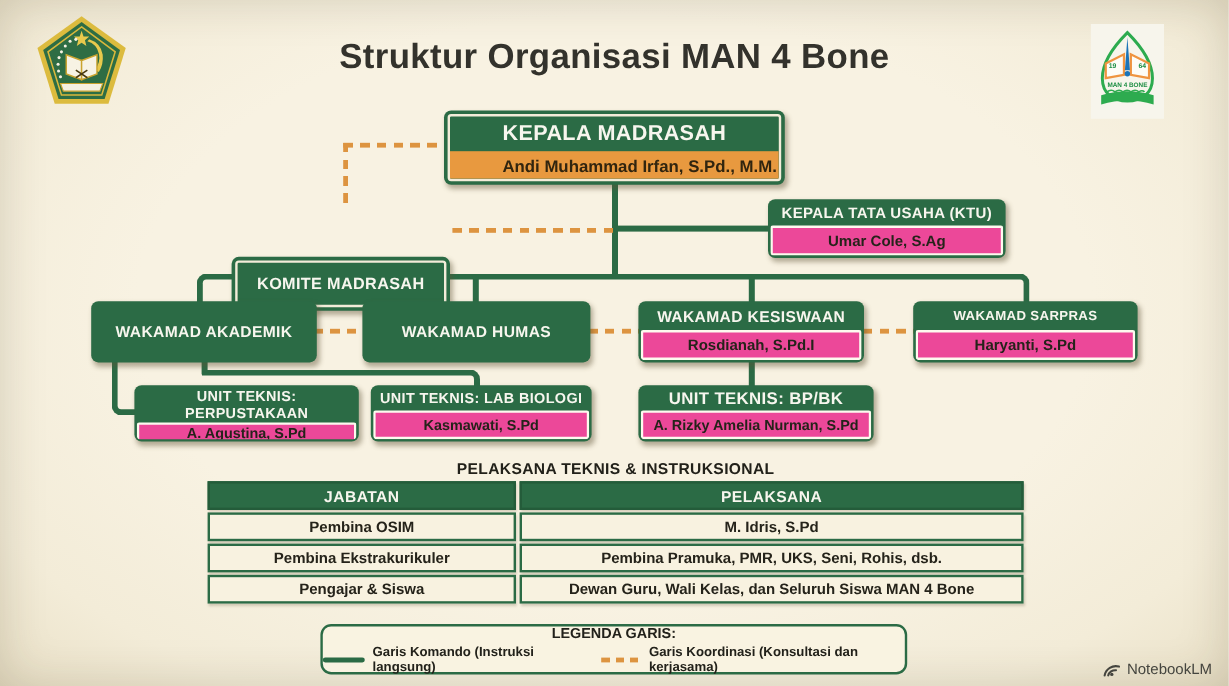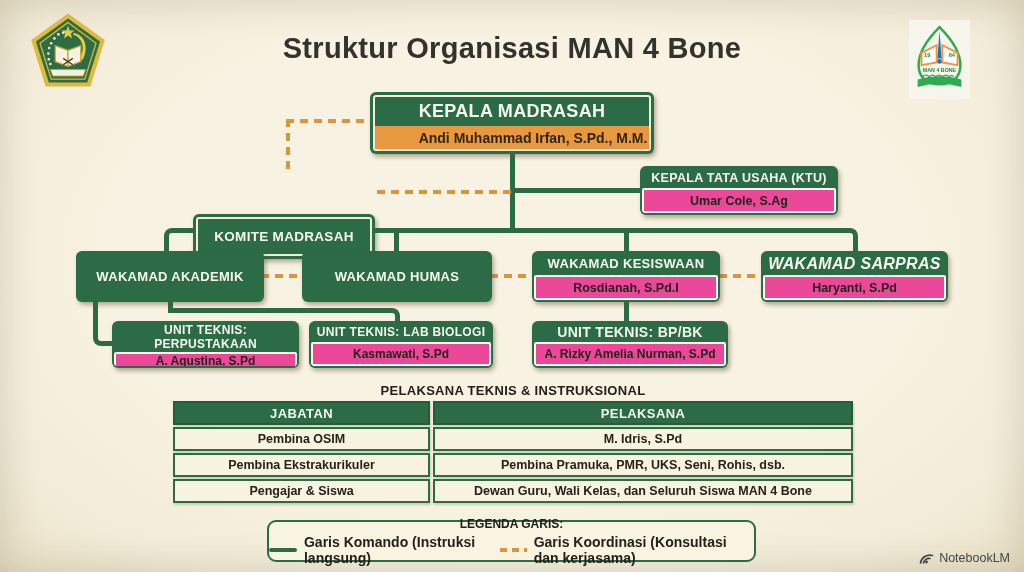--- a/index.html
+++ b/index.html
@@ -42,21 +42,21 @@
   .c1{width:257px;} .c2{flex:1;}
   .phead .pcell{background:#2b6b45; color:#f7f6ee; font-size:13px; letter-spacing:.4px;
       border:2px solid #245c3a;}
   .pbody .pcell{background:#f8f2e0; color:#25231a; font-size:12.5px; border:2px solid #2b6b45;}
   
   .legend{position:absolute; left:267px; top:520px; width:489px; height:42px; z-index:2;
       border:2.5px solid #2b6b45; border-radius:9px; background:#f9f3e1; box-sizing:border-box;
       display:flex; flex-direction:column; align-items:center; justify-content:center; gap:3px;}
   .legend-title{font-size:12px; font-weight:bold; color:#22211a;}
   .legend-items{display:flex; gap:18px; align-items:center;}
-  .legend-item{display:flex; gap:7px; align-items:center; font-size:14px;
+  .legend-item{display:flex; gap:7px; align-items:center; font-size:11px;
       font-weight:bold; color:#22211a;}
   .sw-solid{width:38px; height:4px; background:#2b6b45; border-radius:2px;}
   .sw-dash{width:36px; height:4px;
       background:repeating-linear-gradient(90deg,#dd9440 0 7px,transparent 7px 12px);}
   
   .logo-left{position:absolute; left:28px; top:12px; z-index:2;}
   .logo-right{position:absolute; left:909px; top:20px; width:61px; height:79px;
       background:#f7f5ec; z-index:2; display:flex; align-items:center; justify-content:center;}
   .watermark{position:absolute; right:14px; bottom:7px; z-index:3; display:flex;
       align-items:center; gap:5px; font-size:12.5px; color:#45453f; font-weight:normal;}
@@ -167,21 +167,21 @@
 
   <div class="node plain" style="left:532px; top:251px; width:188px; height:51px; padding:2px;">
     <div class="frame" style="border:none;">
       <div class="hd" style="font-size:13px;">WAKAMAD KESISWAAN</div>
       <div class="bd" style="height:21px; font-size:12.5px;">Rosdianah, S.Pd.I</div>
     </div>
   </div>
 
   <div class="node plain" style="left:761px; top:251px; width:187px; height:51px; padding:2px;">
     <div class="frame" style="border:none;">
-      <div class="hd" style="font-size:16px;font-style:italic;">WAKAMAD SARPRAS</div>
+      <div class="hd" style="font-size:11px;">WAKAMAD SARPRAS</div>
       <div class="bd" style="height:21px; font-size:12.5px;">Haryanti, S.Pd</div>
     </div>
   </div>
 
   <div class="node plain" style="left:112px; top:321px; width:187px; height:47px; padding:2px;">
     <div class="frame" style="border:none;">
       <div class="hd" style="font-size:12px;">UNIT TEKNIS: PERPUSTAKAAN</div>
       <div class="bd" style="height:20px; font-size:12px;">A. Agustina, S.Pd</div>
     </div>
   </div>

